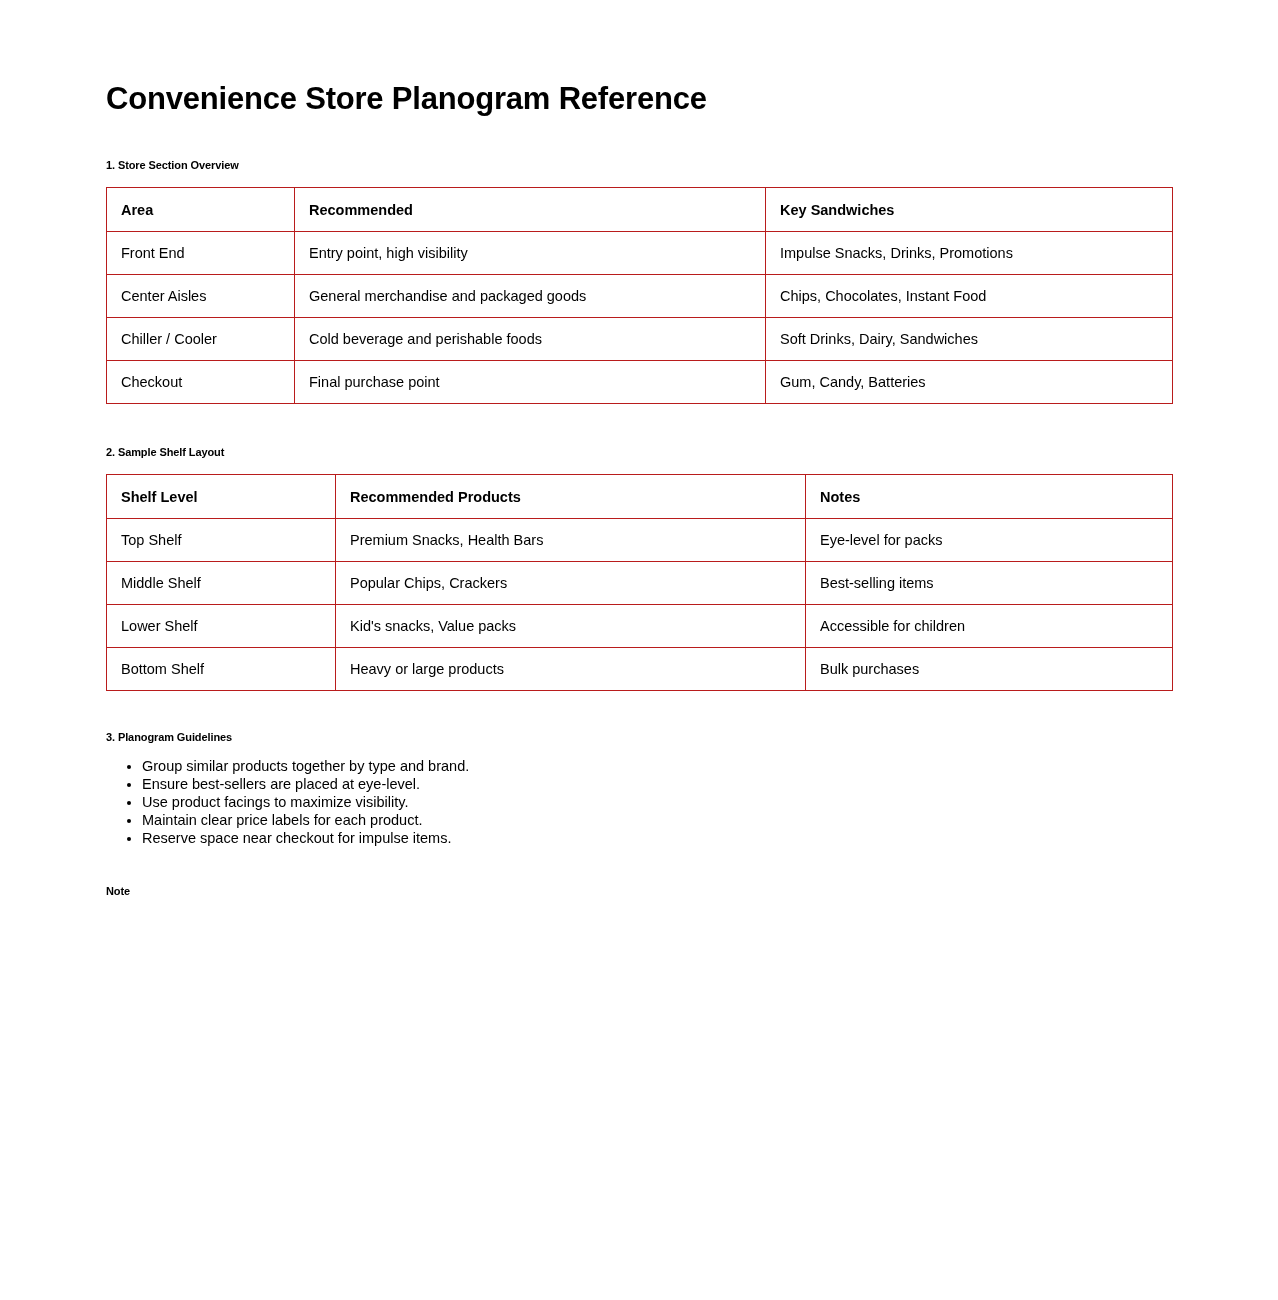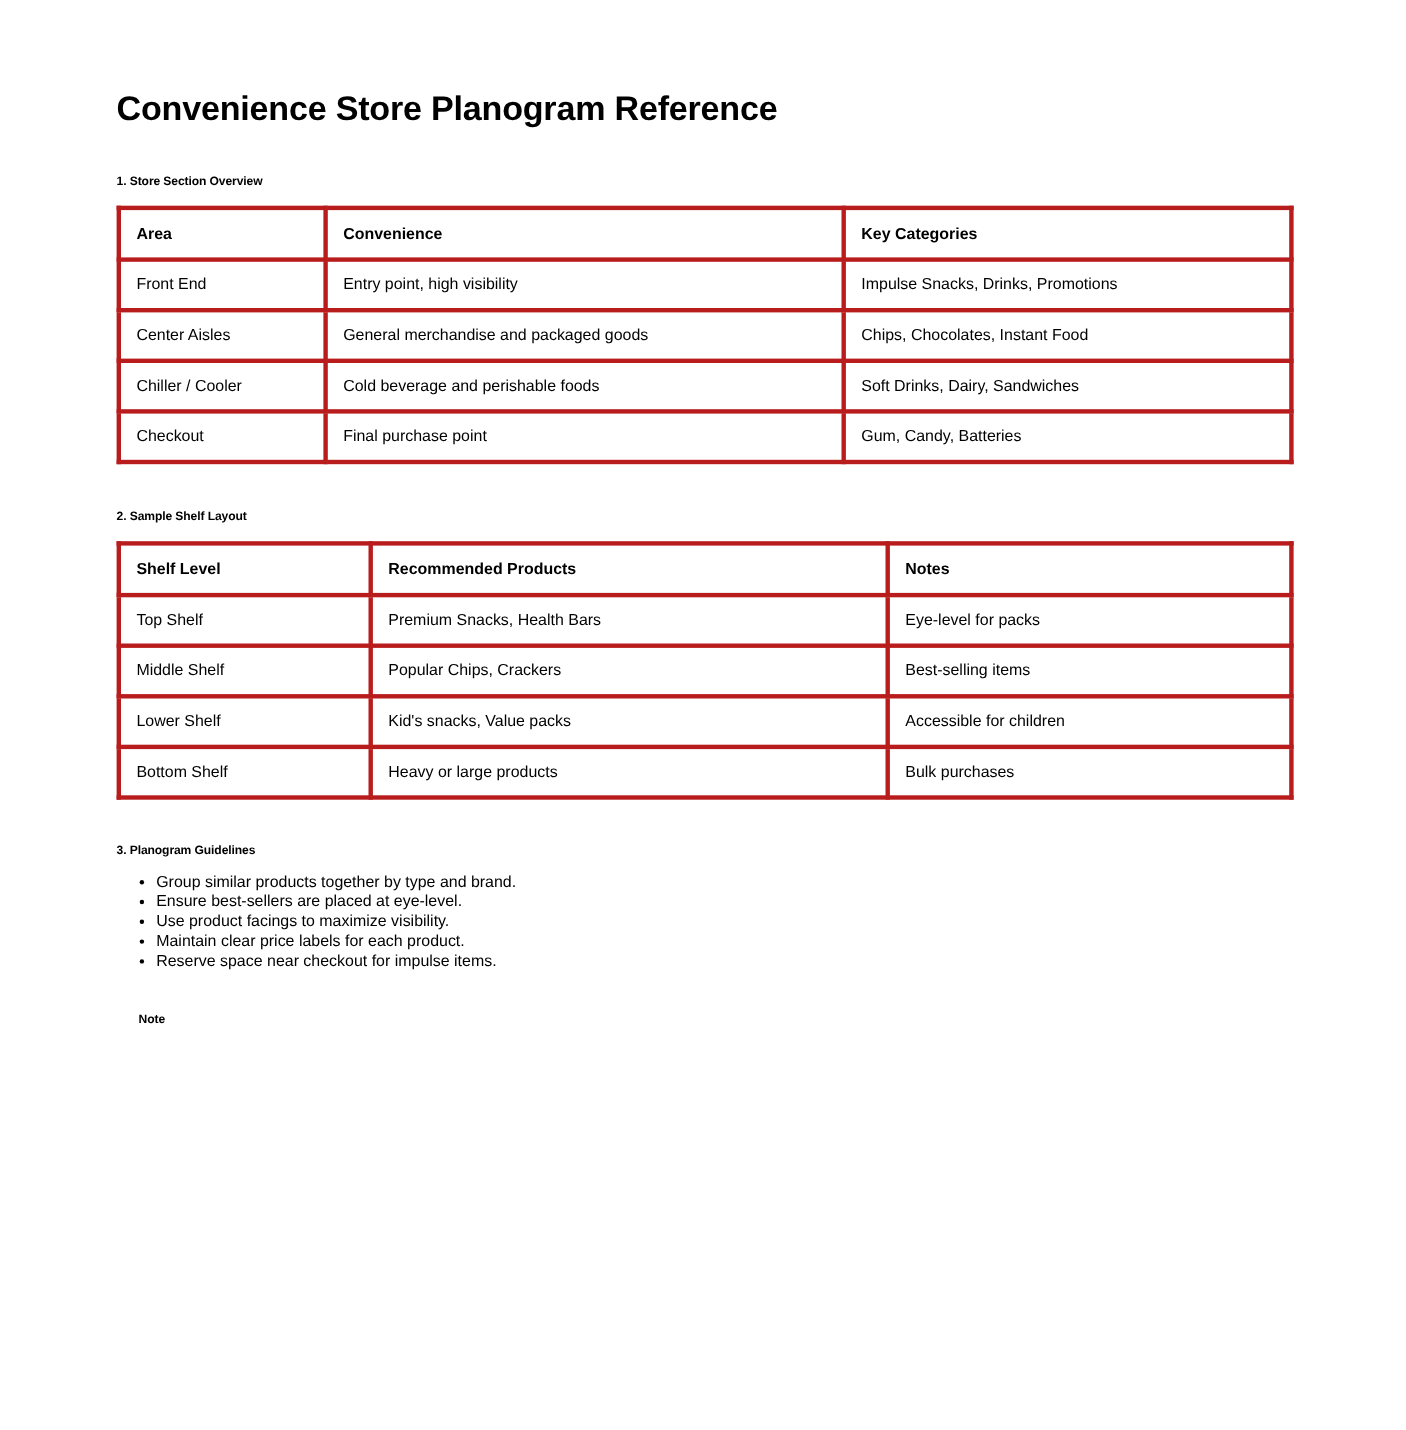--- a/index.html
+++ b/index.html
@@ -42,33 +42,33 @@
   .section-heading {
     font-size: 11px;
     font-weight: bold;
     line-height: 1.2;
     margin: 0;
     letter-spacing: -0.1px;
   }
   .sec1-pos { padding-top: 43px; }
   .sec2-pos { padding-top: 42px; }
   .sec3-pos { padding-top: 40px; }
-  .note-pos { padding-top: 38px; margin-left: 20px; }
+  .note-pos { padding-top: 38px; }
 
   
   table.doc-table {
     border-collapse: collapse;
     table-layout: fixed;
     width: 1066px;
     margin-top: 15px;
     font-size: 14.5px;
   }
   table.doc-table th,
   table.doc-table td {
-    border: 4px solid #b91c1c;
+    border: 1px solid #b91c1c;
     text-align: left;
     vertical-align: middle;
     padding: 0 14px;
     height: 42px;
     line-height: 1.25;
     font-weight: normal;
     overflow: hidden;
     white-space: nowrap;
   }
   table.doc-table th {
@@ -112,22 +112,22 @@
 
     <table class="doc-table t1">
       <colgroup>
           <col class="c1">
           <col class="c2">
           <col class="c3">
         </colgroup>
       <thead>
         <tr>
           <th>Area</th>
-          <th>Convenience</th>
-          <th>Key Categories</th>
+          <th>Recommended</th>
+          <th>Key Sandwiches</th>
         </tr>
       </thead>
       <tbody>
         <tr>
           <td>Front End</td>
           <td>Entry point, high visibility</td>
           <td>Impulse Snacks, Drinks, Promotions</td>
         </tr>
         <tr>
           <td>Center Aisles</td>

